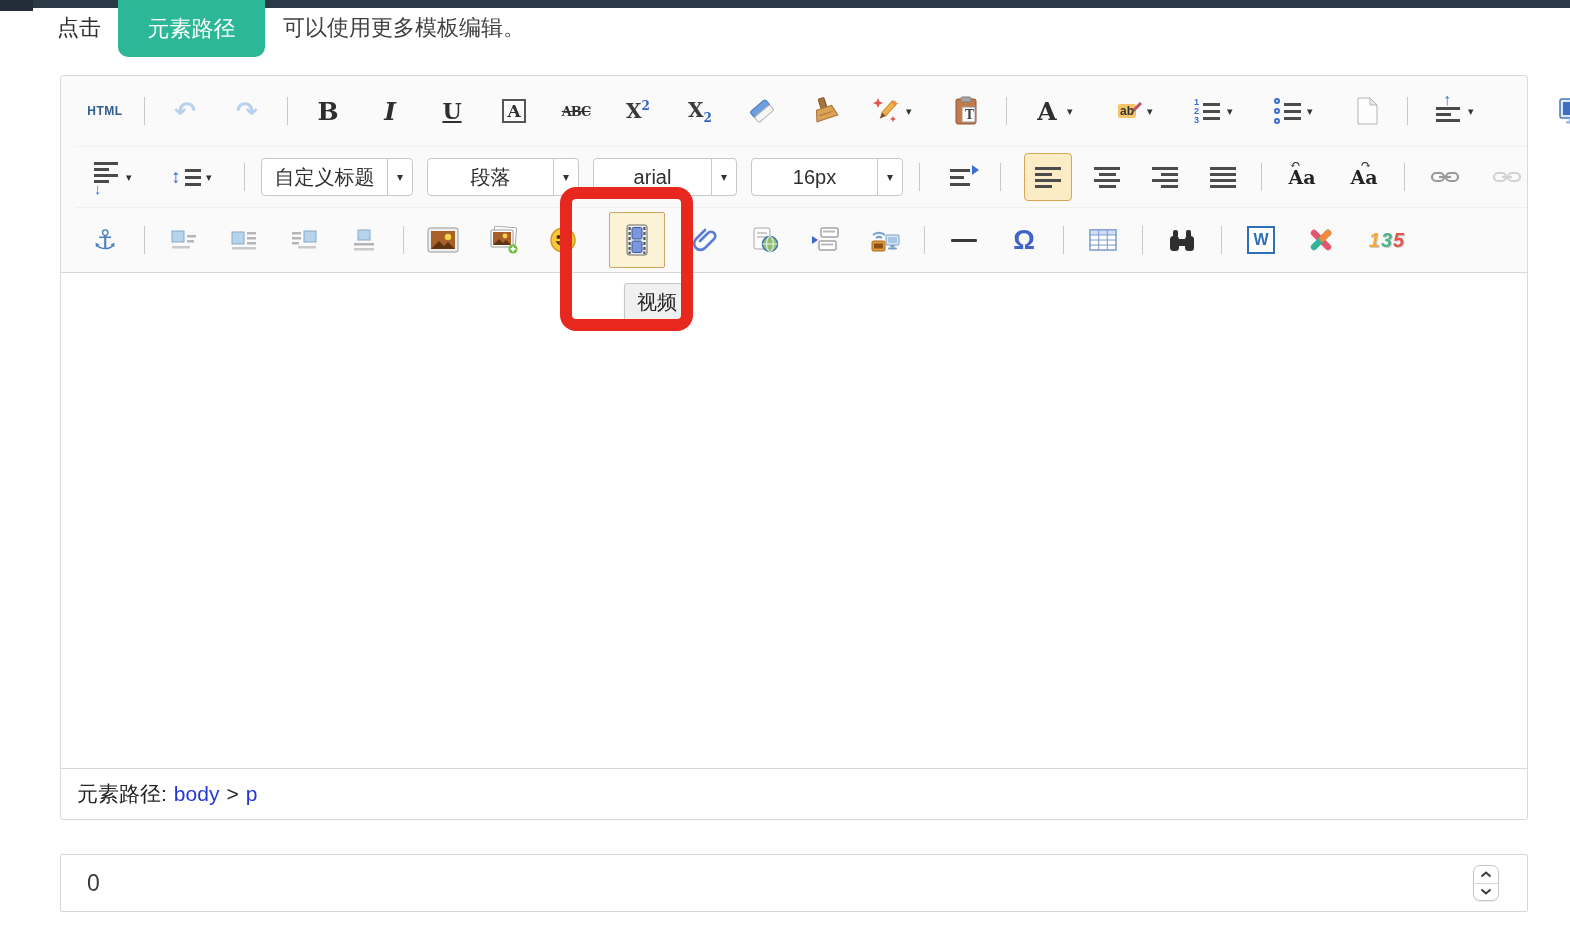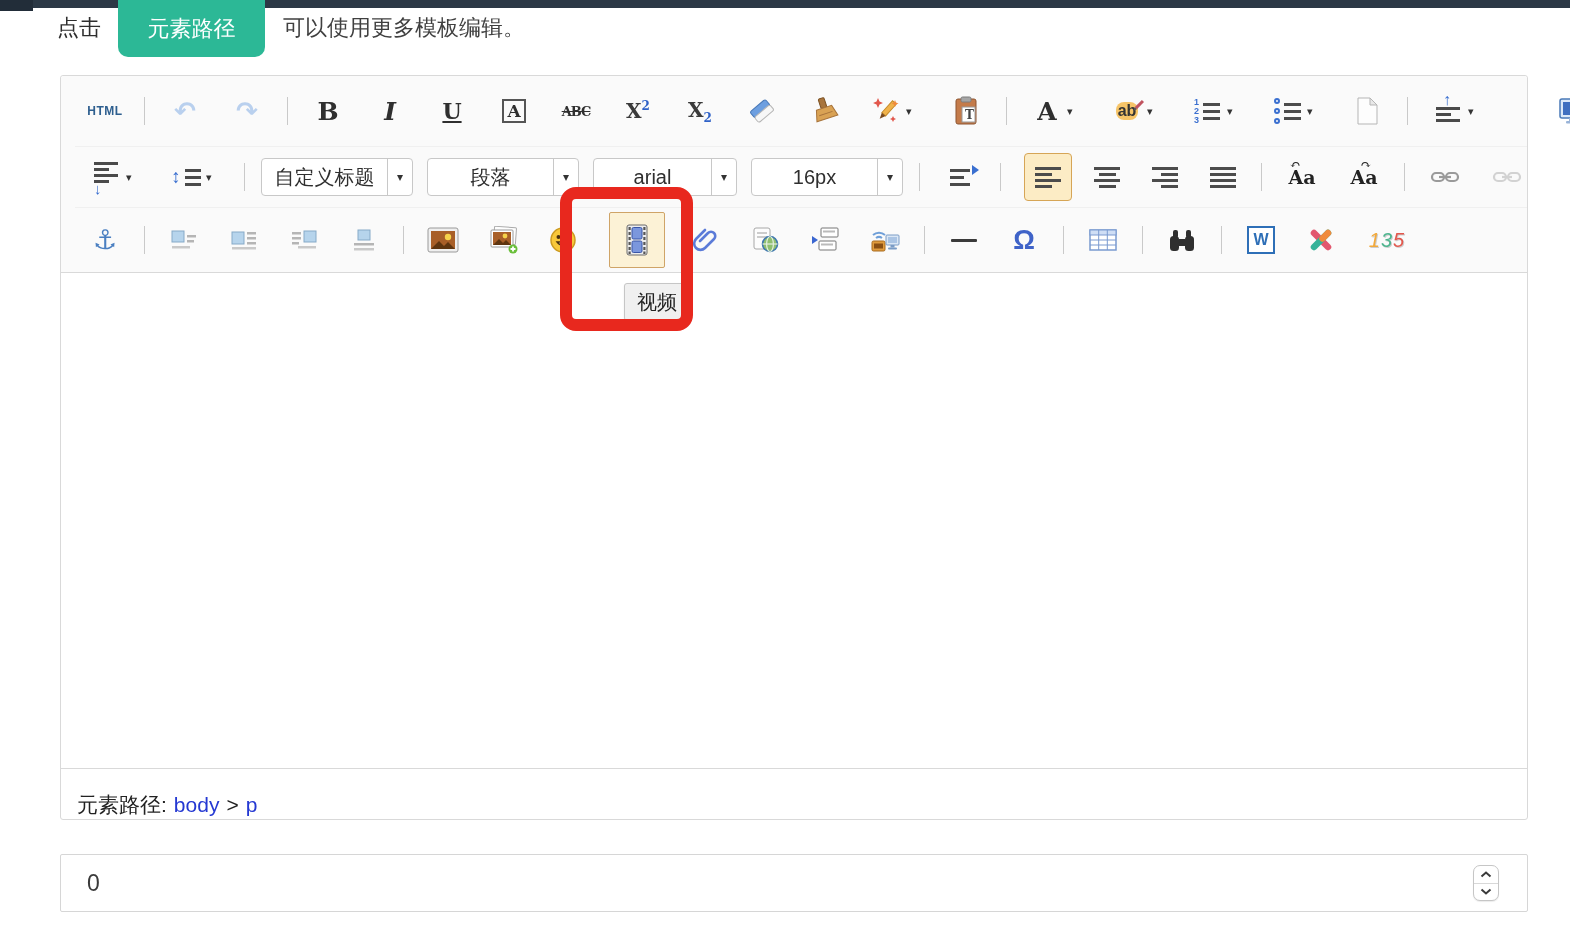--- a/index.html
+++ b/index.html
@@ -31,21 +31,21 @@
   .b-under{font-size:22px;font-weight:bold;text-decoration:underline;color:#2f2f2f}
   .b-abox{font-size:17px;font-weight:bold;color:#2f2f2f;border:2px solid #555;padding:0 3px;line-height:20px}
   .b-strike{font-size:13px;font-weight:bold;text-decoration:line-through;color:#2f2f2f;letter-spacing:-1px}
   .b-supsub{font-size:20px;font-weight:bold;color:#3a3a3a}
   .b-supsub .exp{font-size:12px;font-weight:bold;color:#2f62c8}
   .sup .exp{vertical-align:super}
   .sub .exp{vertical-align:sub}
   .html-label{font-size:12px;font-weight:bold;color:#2e5f8f;letter-spacing:.5px}
   .undo-glyph{font-size:26px;font-weight:bold;color:#b9d0ee;line-height:1}
   .fc-a{font-size:25px;font-weight:bold;color:#2f2f2f}
-  .hl-ab{font-size:16px;font-weight:bold;color:#333;background:#f6c468;border-radius:8px;padding:0 2px;position:relative}
+  .hl-ab{font-size:12px;font-weight:bold;color:#333;background:#f6c468;border-radius:2px;padding:0 2px;position:relative}
   .hl-pencil{position:absolute;right:-8px;top:-4px}
   .list-ic{display:flex;align-items:center;gap:4px}
   .list-ic .nums{display:flex;flex-direction:column;color:#3a6fd0;font-size:9px;font-weight:bold;line-height:9px}
   .list-ic .dots{display:flex;flex-direction:column;gap:4px}
   .list-ic .dots i{width:6px;height:6px;border:2px solid #3a6fd0;border-radius:50%;box-sizing:border-box}
   .list-ic .bars{display:flex;flex-direction:column;gap:4px}
   .list-ic .bars i{width:17px;height:3px;background:#4c4c4c}
   .stack-ic{position:relative;width:28px;height:28px}
   .stack-ic .bars{position:absolute;left:2px;bottom:3px;display:flex;flex-direction:column;gap:3px}
   .stack-ic .bars i{width:24px;height:3px;background:#4a4a4a}
@@ -63,26 +63,26 @@
   .case-ic{position:relative;font-size:19px;font-weight:bold;color:#222;line-height:1}
   .case-ic .curve{position:absolute;top:-10px;left:1px;font-size:13px;font-weight:normal}
   .select{flex:none;height:36px;background:#fff;border:1px solid #c8c8c8;border-radius:4px;display:flex;align-items:stretch;margin:0 7px;cursor:pointer}
   .select .val{flex:1;display:flex;align-items:center;justify-content:center;font-size:20px;color:#2f2f2f;padding:0 4px}
   .select .arrow{width:24px;border-left:1px solid #c8c8c8;display:flex;align-items:center;justify-content:center;font-size:12px;color:#333}
   .anchor-glyph{font-size:27px;color:#4a7fc1;line-height:1}
   .hr-glyph{width:26px;height:3px;background:#3a3a3a;border-radius:1px}
   .omega-glyph{font-size:27px;font-weight:bold;color:#3f63c8;line-height:1}
   .word-box{width:28px;height:28px;border:2px solid #2e6fb7;background:#fff;display:flex;align-items:center;justify-content:center;box-sizing:border-box}
   .word-box span{font-size:16px;font-weight:bold;color:#2e6fb7}
-  .logo135{font-size:20px;font-weight:normal;font-style:italic;letter-spacing:1px;text-shadow:1px 1px 0 rgba(0,0,0,.18)}
+  .logo135{font-size:20px;font-weight:bold;font-style:italic;letter-spacing:1px;text-shadow:1px 1px 0 rgba(0,0,0,.18)}
   .logo135 .d1{color:#f2a93b}.logo135 .d2{color:#4db58e}.logo135 .d3{color:#e2574c}
   .video-btn{flex:none;width:56px;height:56px;margin:0 10px 0 16px;background:#fcf2d6;border:1px solid #cfa467;border-radius:2px;
              display:flex;align-items:center;justify-content:center;cursor:pointer;box-sizing:border-box}
   .content{flex:1;background:#fff;cursor:text}
-  .statusbar{height:50px;border-top:1px solid #d9d9d9;display:flex;align-items:flex-end;justify-content:space-between;padding:0 16px;font-size:21px}
+  .statusbar{height:50px;border-top:1px solid #d9d9d9;display:flex;align-items:center;justify-content:space-between;padding:0 16px;font-size:21px}
   .statusbar .path{color:#222;display:flex;gap:7px;align-items:center}
   .statusbar a{color:#2438d2;cursor:pointer}
   .charinfo{color:#a6a6a6}
   .tooltip{position:absolute;left:624px;top:283px;height:36px;padding:0 12px;background:#f0f0f0;border:1px solid #c6c6c6;
            border-radius:3px;display:flex;align-items:center;font-size:20px;color:#222;z-index:5;box-shadow:0 1px 2px rgba(0,0,0,.08)}
   .annotation-rect{position:absolute;left:560px;top:187px;width:133px;height:144px;border:12px solid #e8281e;border-radius:16px;z-index:10;box-sizing:border-box;pointer-events:none}
   .num-field{position:absolute;left:60px;top:854px;width:1468px;height:58px;border:1px solid #d6d6d6;border-radius:2px;box-sizing:border-box;background:#fff;display:flex;align-items:center}
   .num-field input{border:none;outline:none;flex:1;font-size:23px;color:#3a3a3a;padding-left:26px;font-family:inherit;background:transparent}
   .spinner{flex:none;width:24px;height:34px;margin-right:28px;border:1px solid #c6c6c6;border-radius:7px;background:#fff;
            display:flex;flex-direction:column;cursor:pointer;box-shadow:0 1px 1px rgba(0,0,0,.08)}

